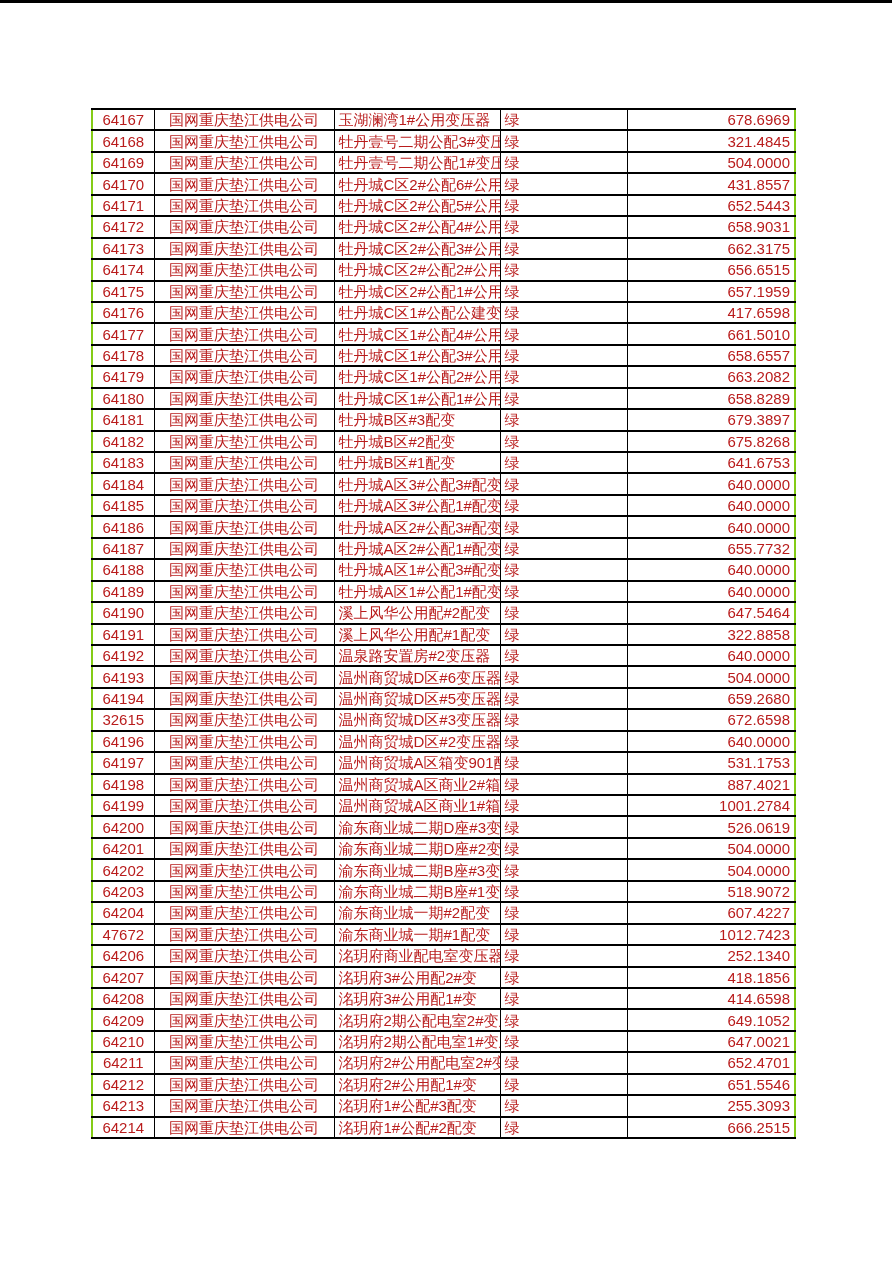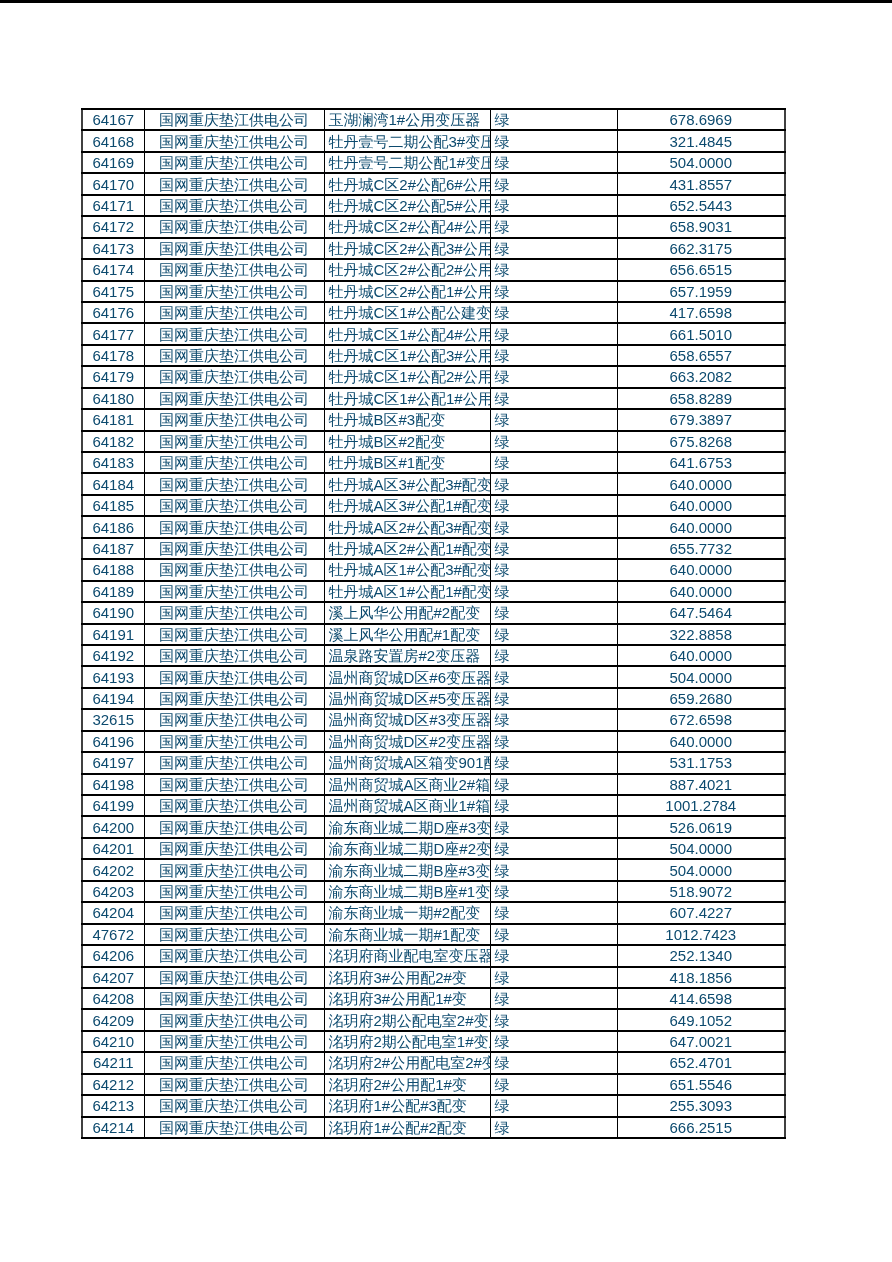--- a/index.html
+++ b/index.html
@@ -17,27 +17,27 @@
   .top-bar {
     position: absolute;
     top: 0;
     left: 0;
     width: 892px;
     height: 3px;
     background: #000000;
   }
   table.grid {
     position: absolute;
-    left: 81px;
+    left: 91px;
     top: 108px;
     width: 703px;
     border-collapse: collapse;
     table-layout: fixed;
-    color: #0c4a6e;
-    border: 2px solid #404040;
+    color: #b91c1c;
+    border: 2px solid #84cc16;
   }
   table.grid tr {
     height: 21.44px;
   }
   table.grid td {
     border: 1px solid #000000;
     border-top-width: 2px;
     border-bottom-width: 2px;
     padding: 0 4px;
     vertical-align: middle;
@@ -60,21 +60,21 @@
     font-size: 13.5px;
     padding-left: 3px;
     padding-right: 0;
     margin-top: 44px;
   }
   td.c-status {
     font-size: 15px;
     padding-left: 5px;
   }
   td.c-value {
-    text-align: center;
+    text-align: right;
     font-size: 14.5px;
     border-radius: 7px;
   }
 </style>
 </head>
 <body>
 
 <div class="top-bar"></div>
 
 <table class="grid">

